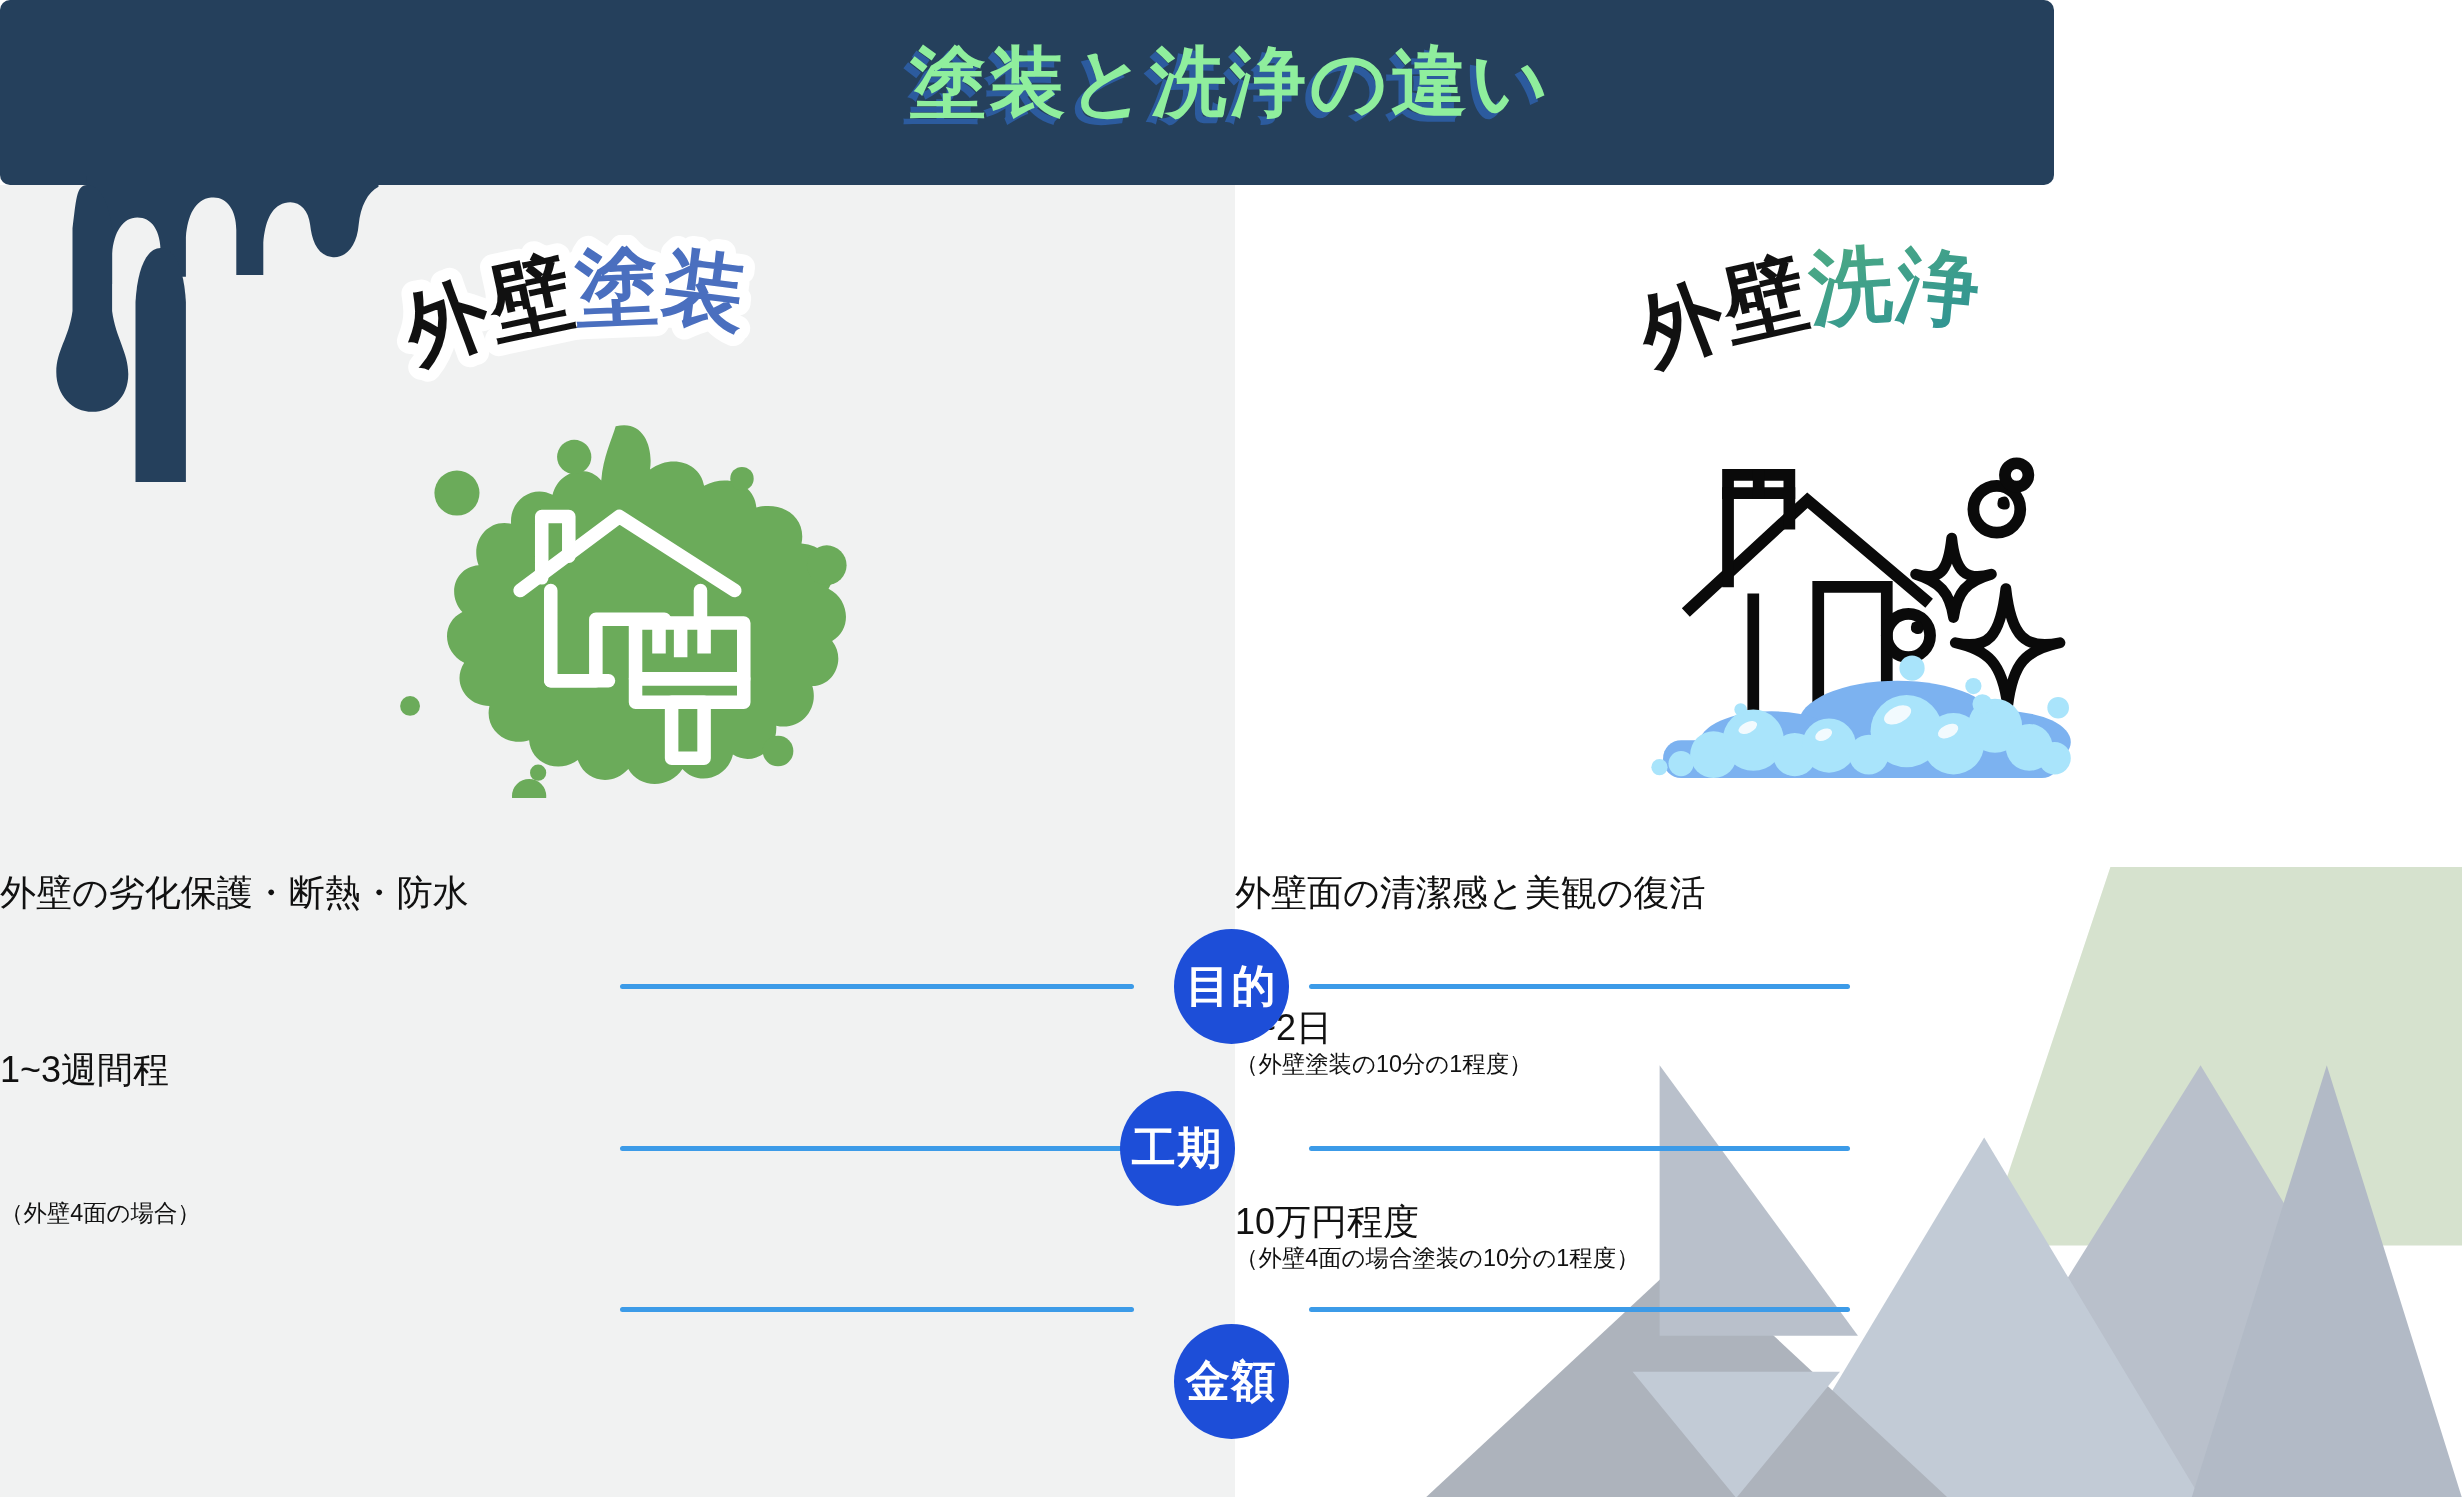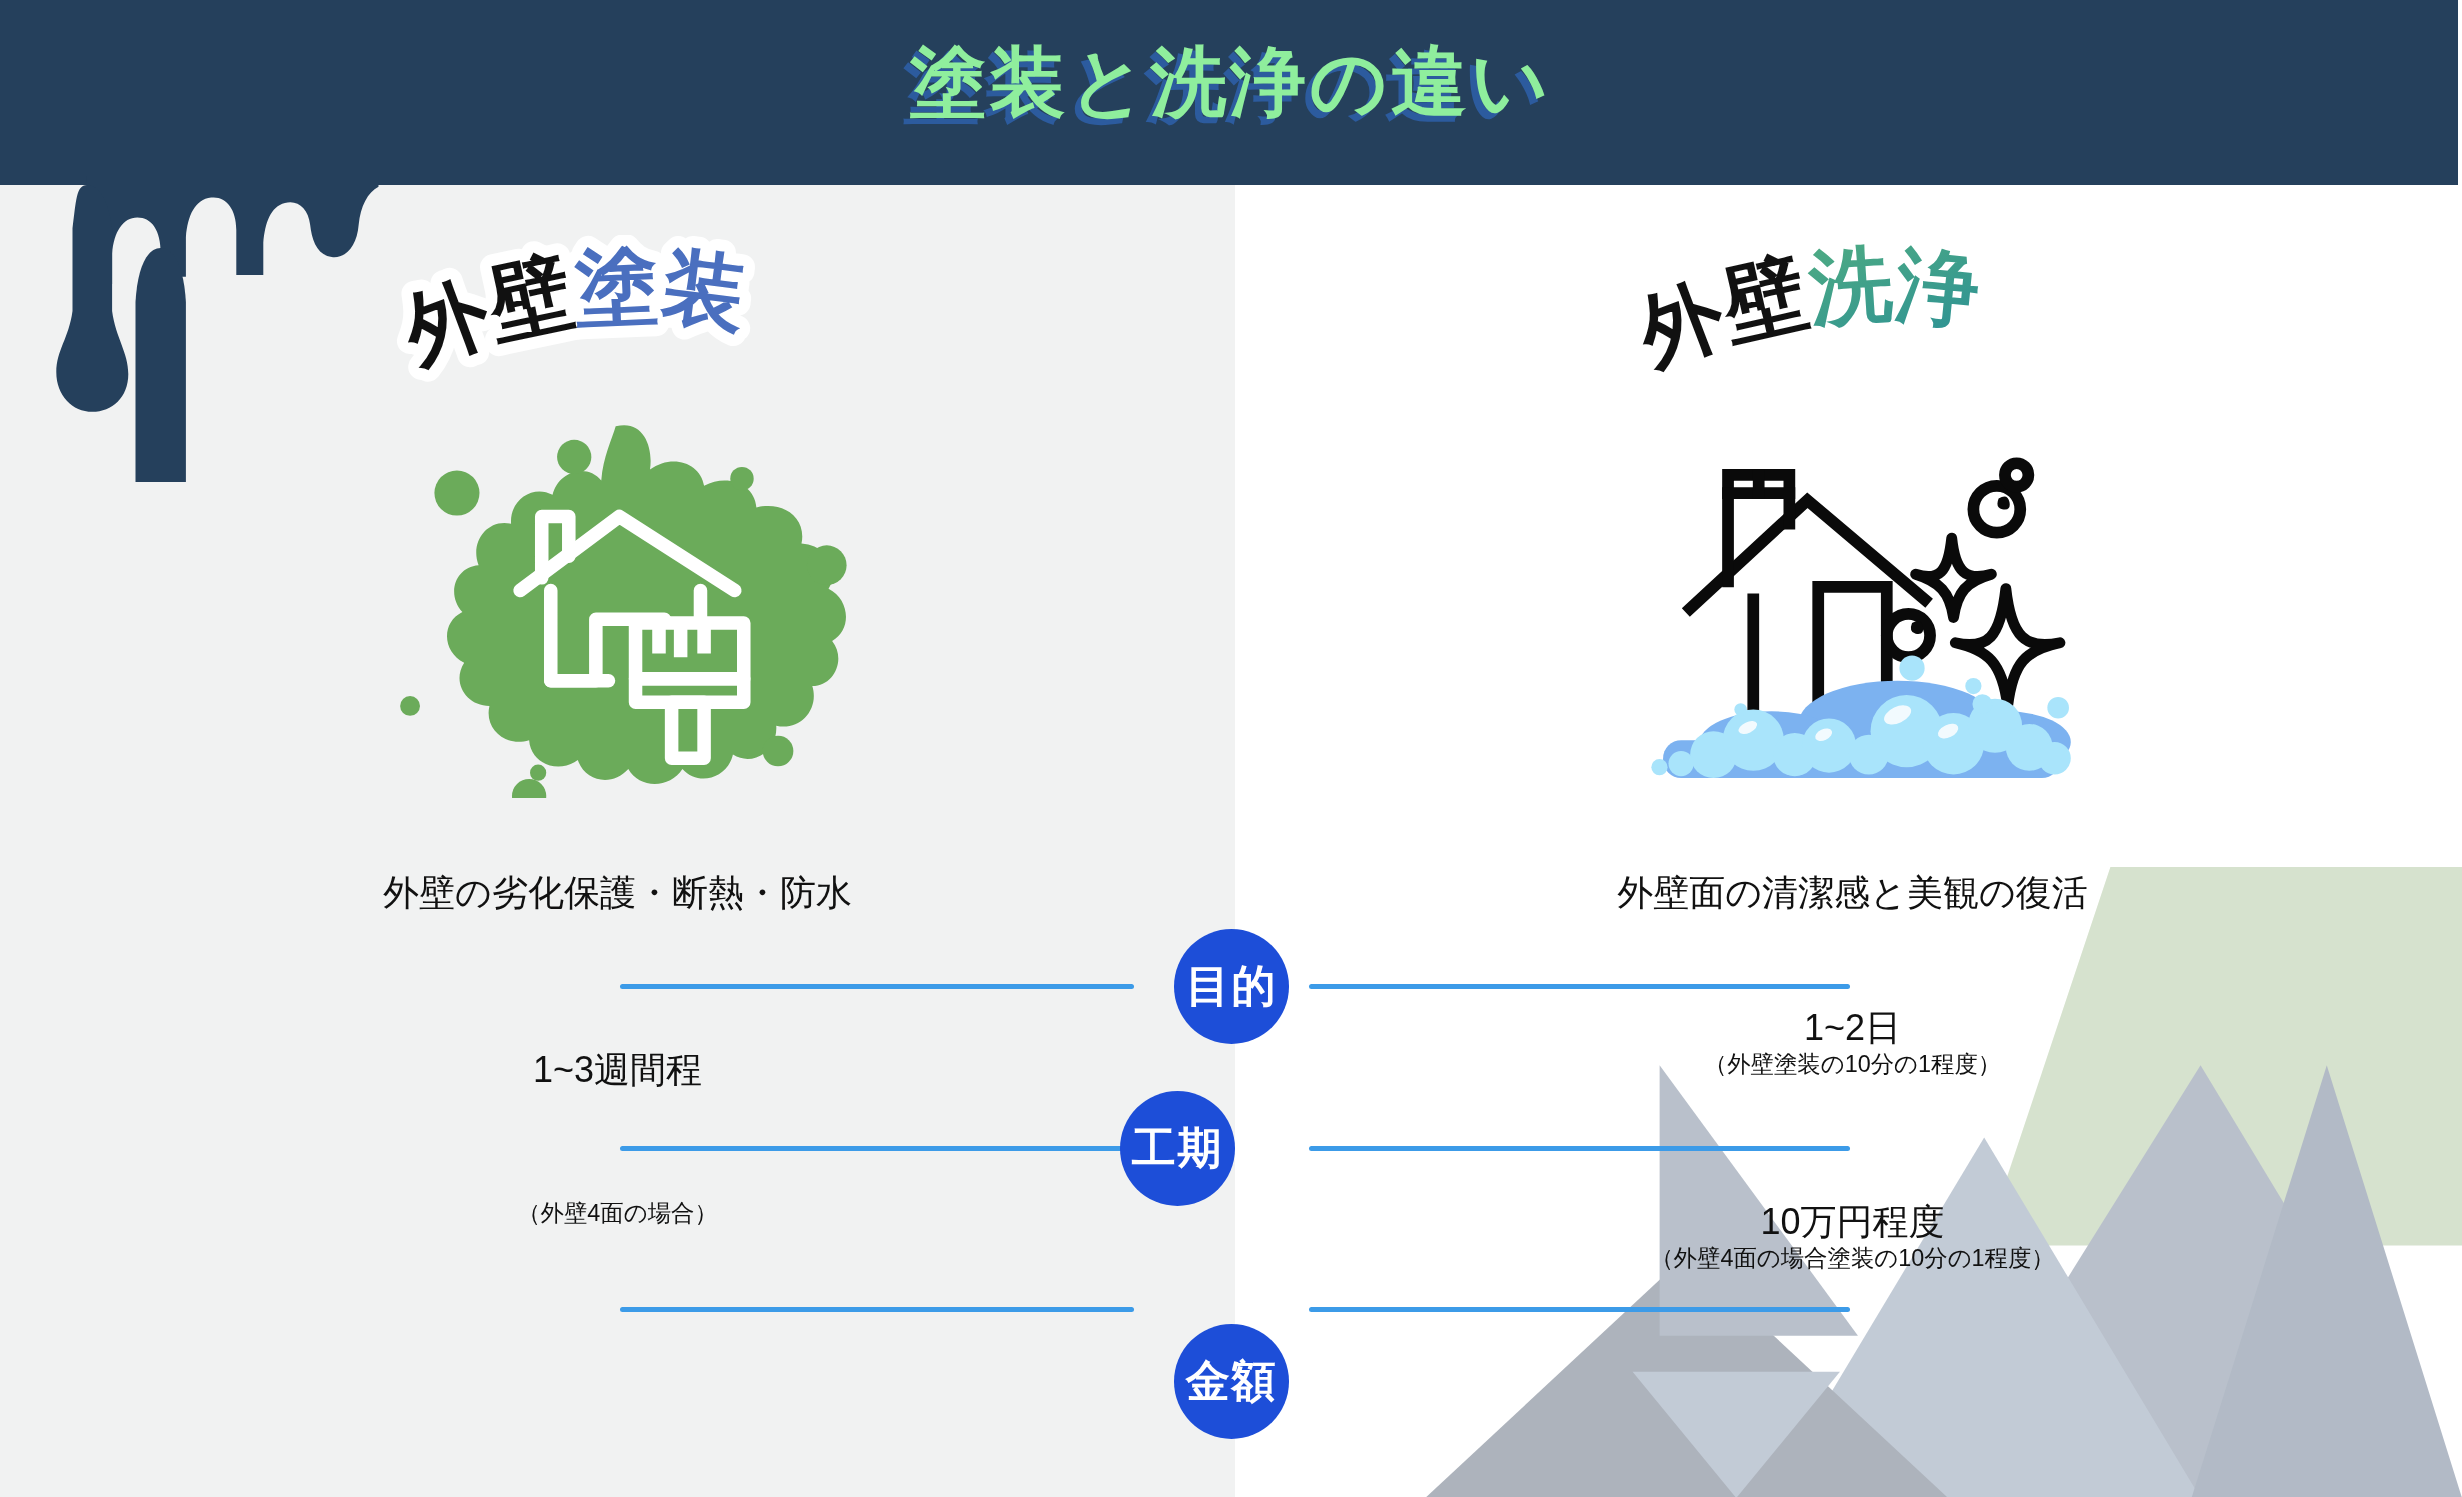--- a/index.html
+++ b/index.html
@@ -9,21 +9,21 @@
     font-family:"Liberation Sans","DejaVu Sans",sans-serif;
     position:relative;
   }
   .stage{position:absolute;inset:0;width:2462px;height:1498px;overflow:hidden;}
 
   
   .bg-left{position:absolute;left:0;top:185px;width:1235px;height:1313px;background:#F1F2F2;}
   .bg-right{position:absolute;left:1235px;top:185px;width:1228px;height:1313px;background:#FFFFFF;}
 
   
-  .header{position:absolute;left:0;top:0;width:2458px;height:185px;background:#25405C;z-index:5;}
+  .header{position:absolute;left:0;top:0;width:2054px;height:185px;background:#25405C;z-index:5;border-radius:10px;}
   .header-title{
     position:absolute;left:0;top:32px;width:2462px;text-align:center;
     font-size:76px;font-weight:700;letter-spacing:3.6px;
     color:#8FEE9D;
     text-shadow:-6.3px 6.3px 0 #2C5B9E;
     white-space:nowrap;
   }
 
   
   .drip{position:absolute;left:0;top:176px;width:379px;height:306px;z-index:6;}
@@ -39,21 +39,21 @@
   
   .heading-wrap{position:absolute;top:50px;left:0;width:1235px;height:153px;}
   .heading-svg{display:block;margin:0 auto;}
 
   
   .illus{position:absolute;left:0;width:1235px;text-align:center;}
   .illus-left{top:225px;}
   .illus-right{top:252px;}
 
   
-  .cell{position:absolute;left:0;width:1235px;text-align:center;color:#111;}
+  .cell{position:absolute;left:0;width:1235px;text-align:left;color:#111;}
   .cell .main{font-size:36px;line-height:1.25;white-space:nowrap;}
   .cell .sub{font-size:23.4px;line-height:1.25;white-space:nowrap;}
 
   .lc-purpose{top:685px;}
   .rc-purpose{top:685px;}
   .lc-term{top:862px;}
   .rc-term{top:820px;}
   .lc-cost{top:1014px;}
   .rc-cost{top:1014px;}
 

